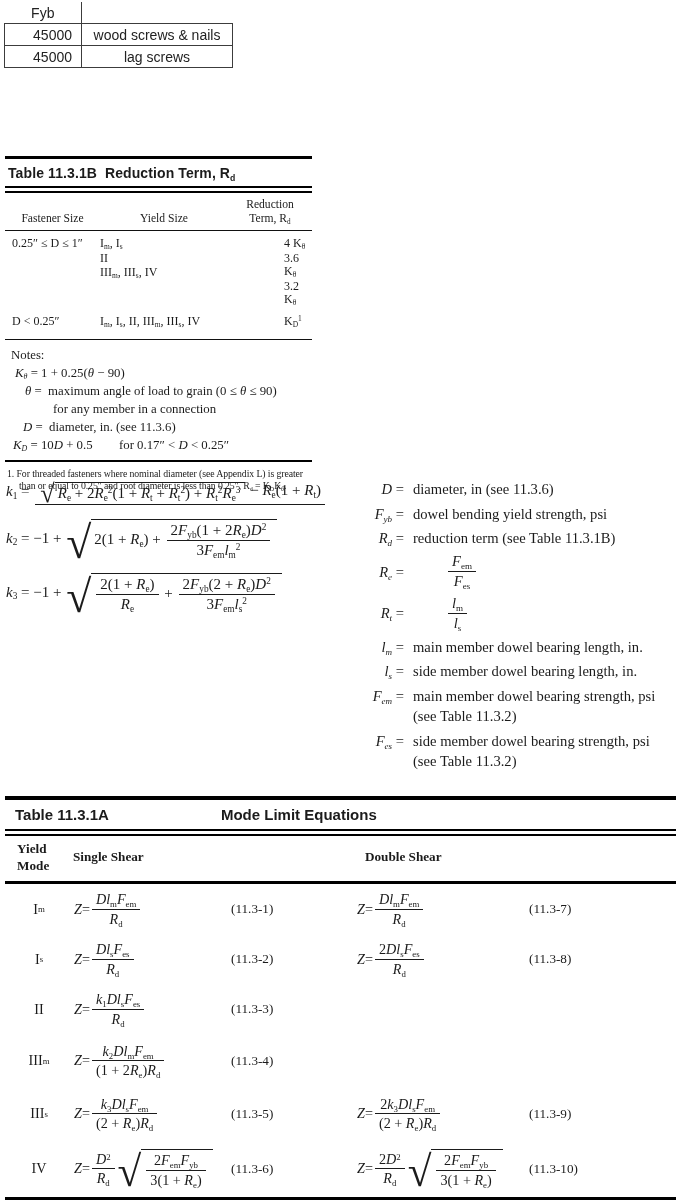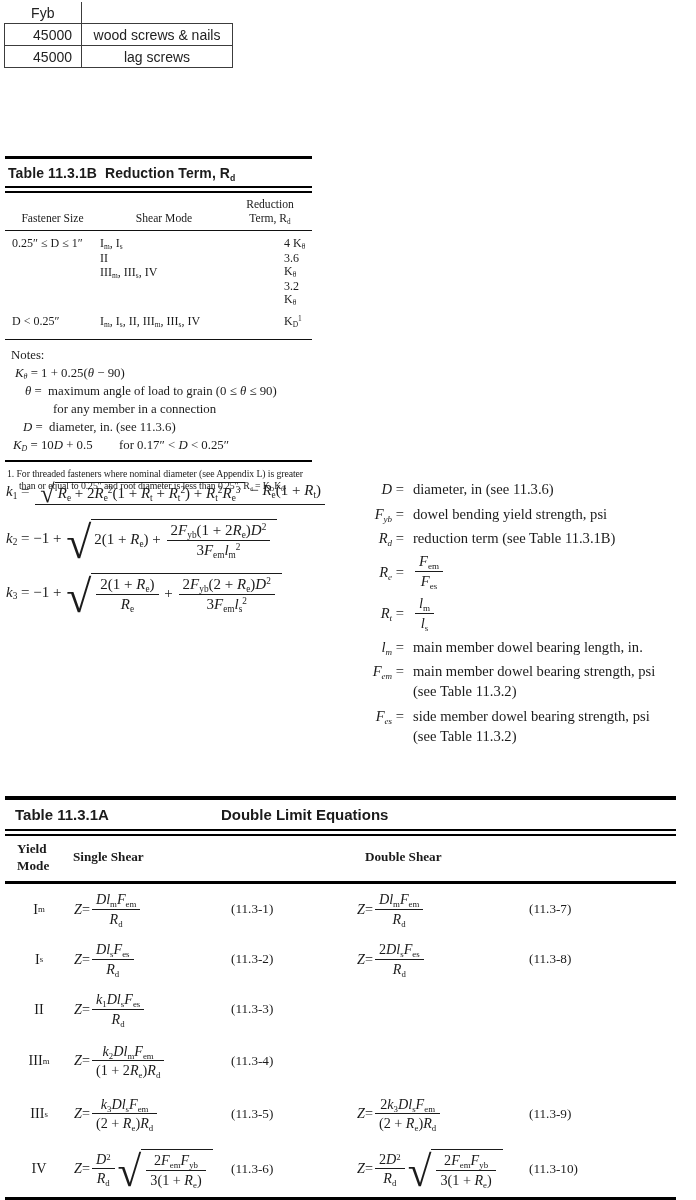--- a/index.html
+++ b/index.html
@@ -56,21 +56,21 @@
   .footB{font-size:9.8px;line-height:1.24;padding:6px 2px 0 14px;text-indent:-12px;width:300px;
          letter-spacing:-0.1px;}
 
   
   .keqs{position:absolute;left:6px;top:481px;width:340px;font-size:15px;}
   .keq{margin-bottom:14px;white-space:nowrap;}
 
   
   .defs{position:absolute;left:346px;top:479px;width:348px;font-size:14.6px;}
   .defrow{display:flex;align-items:flex-start;margin-bottom:4.5px;line-height:1.38;}
-  .defrow.mid{align-items:center;margin:5px 0;}
+  .defrow.mid{align-items:center;margin:5px 0;gap:33px;}
   .sym{display:inline-block;width:58px;text-align:right;white-space:nowrap;flex:none;}
   .desc{margin-left:9px;}
 
   
   .tableA{position:absolute;left:5px;top:796px;width:687px;}
   .ruleTop4{border-top:4px solid #000;}
   .heavy3{border-top:3.4px solid #000;}
   .a-title{display:flex;font-family:"Liberation Sans",sans-serif;font-weight:bold;
            font-size:15px;padding:6px 0 6px 10px;}
   .a-title .t2{margin-left:112px;}
@@ -109,21 +109,21 @@
     </tr>
   </tbody>
     </table>
 
   <div class="tableB">
     <div class="ruleTop3"></div>
     <div class="b-title">Table 11.3.1B&nbsp; Reduction Term, R<sub>d</sub></div>
     <div class="dbl"></div>
     <div class="b-head">
       <div>Fastener Size</div>
-      <div>Shear Mode</div>
+      <div>Yield Size</div>
       <div>Reduction<br>Term, R<sub>d</sub></div>
     </div>
     <div class="rule1"></div>
     <div class="b-row b-row1">
       <div class="b-size">0.25″ ≤ D ≤ 1″</div>
       <div class="b-modes">
         <div>I<sub>m</sub>, I<sub>s</sub></div>
         <div>II</div>
         <div>III<sub>m</sub>, III<sub>s</sub>, IV</div>
       </div>
@@ -192,34 +192,38 @@
       </div>
     <div class="defrow mid">
         <span class="sym"><i>R<sub>t</sub></i> =</span>
         <span class="desc"><span class="frac"><span class="num"><i>l</i><sub>m</sub></span><span class="den"><i>l</i><sub>s</sub></span></span></span>
       </div>
     <div class="defrow">
         <span class="sym"><i>l<sub>m</sub></i> =</span>
         <span class="desc">main member dowel bearing length, in.</span>
       </div>
     <div class="defrow">
+        <span class="sym"><i>l<sub>s</sub></i> =</span>
+        <span class="desc">side member dowel bearing length, in.</span>
+      </div>
+    <div class="defrow">
         <span class="sym"><i>F<sub>em</sub></i> =</span>
         <span class="desc">main member dowel bearing strength, psi<br>(see Table 11.3.2)</span>
       </div>
     <div class="defrow">
         <span class="sym"><i>F<sub>es</sub></i> =</span>
         <span class="desc">side member dowel bearing strength, psi<br>(see Table 11.3.2)</span>
       </div>
   </div>
 
   <div class="tableA">
     <div class="ruleTop4"></div>
     <div class="a-title">
       <span>Table 11.3.1A</span>
-      <span class="t2">Double Limit Equations</span>
+      <span class="t2">Mode Limit Equations</span>
     </div>
     <div class="dbl"></div>
     <div class="a-head">
       <span class="h-mode">Yield<br>Mode</span>
       <span class="h-single">Single Shear</span>
       <span class="h-double">Double Shear</span>
     </div>
     <div class="heavy3"></div>
 
     <div class="ta-row">

